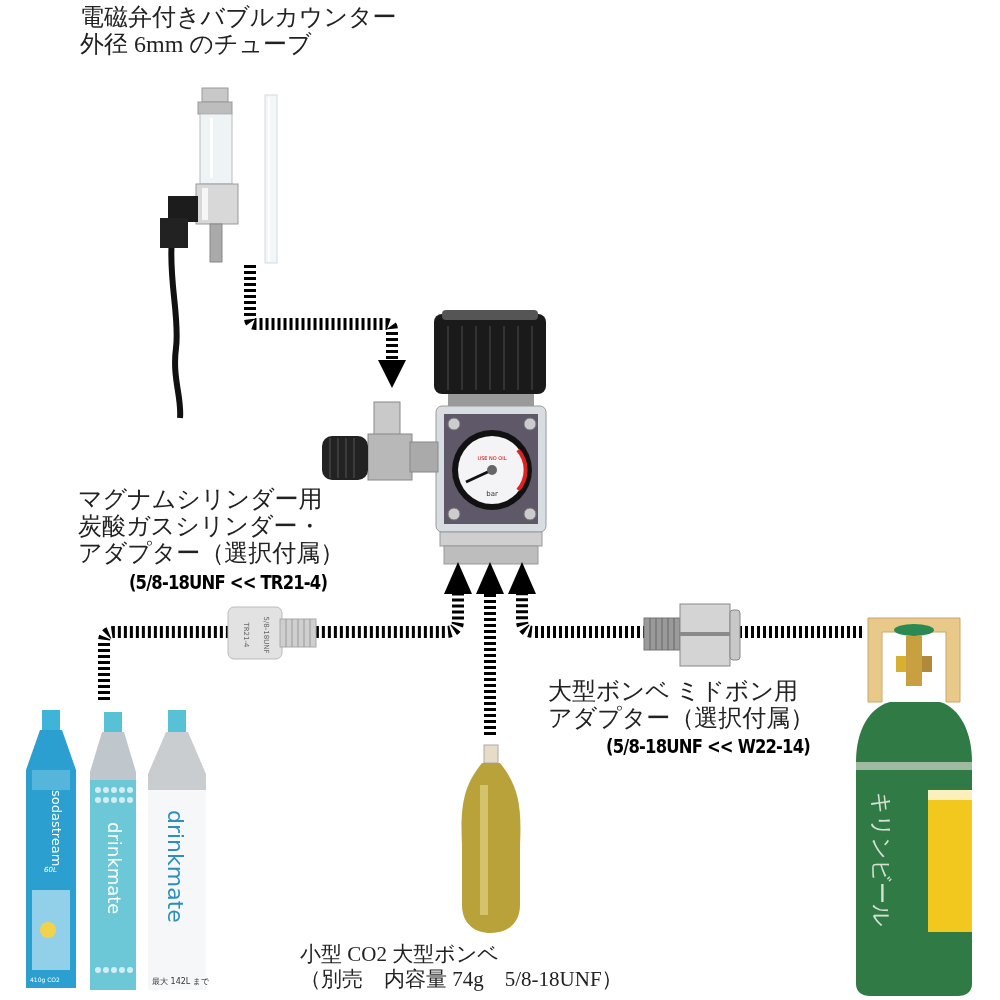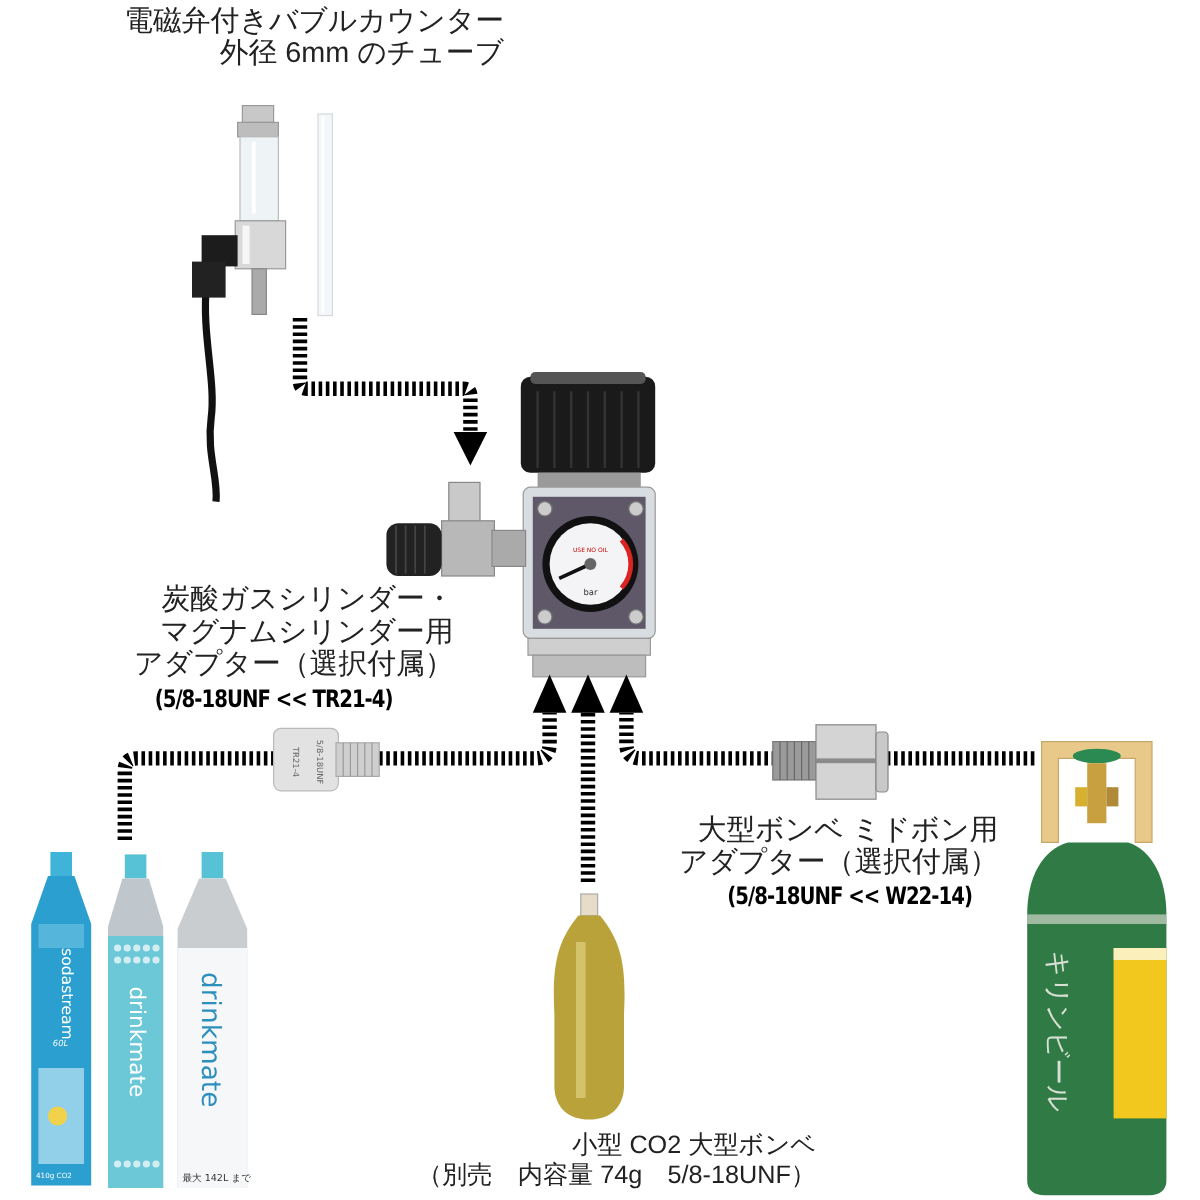--- a/index.html
+++ b/index.html
@@ -1,19 +1,19 @@
 <!DOCTYPE html>
 <html><head>
 <meta charset="utf-8">
 <style>
   html, body { margin:0; padding:0; background:#ffffff; }
   body { width:1000px; height:1000px; position:relative; overflow:hidden;
          font-family:"DejaVu Serif","Liberation Serif",serif; color:#222; }
   .abs { position:absolute; }
-  .label-serif { font-family:Liberation Sans, sans-serif; font-size:24px; line-height:27px; color:#222; text-align:right; white-space:nowrap; }
+  .label-serif { font-family:Liberation Serif, serif; font-size:24px; line-height:27px; color:#222; text-align:left; white-space:nowrap; }
   .label-bold { font-family:"DejaVu Sans","Liberation Sans",sans-serif; font-weight:bold; font-size:20px; letter-spacing:-1px; color:#000; text-align:center; white-space:nowrap; transform:scaleX(0.82); transform-origin:center; }
   svg { position:absolute; overflow:visible; }
 </style>
 </head>
 <body>
 
 <div class="abs label-serif" style="left:80px; top:4px; width:340px;">
   <div>電磁弁付きバブルカウンター</div>
   <div>外径 6mm のチューブ</div>
 </div>
@@ -87,22 +87,22 @@
   <rect x="4" y="126" width="46" height="44" rx="10" fill="#222"></rect>
   <g stroke="#444" stroke-width="1.5">
     <line x1="12" y1="128" x2="12" y2="168"></line>
       <line x1="20" y1="128" x2="20" y2="168"></line>
     <line x1="28" y1="128" x2="28" y2="168"></line>
       <line x1="36" y1="128" x2="36" y2="168"></line>
   </g>
 </svg>
 
 <div class="abs label-serif" style="left:78px; top:486px; width:300px;">
+  <div>マグナムシリンダー用</div>
   <div>炭酸ガスシリンダー・</div>
-  <div>マグナムシリンダー用</div>
   <div>アダプター（選択付属）</div>
 </div>
 <div class="abs label-bold" style="left:78px; top:570px; width:300px;">(5/8-18UNF &lt;&lt; TR21-4)</div>
 
 <svg style="left:0; top:0;" width="1000" height="1000">
 
   <path d="M104 700 V 642 Q 104 632 114 632 H 446 Q 458 632 458 620 V 594" stroke="#000" stroke-width="12" stroke-dasharray="3 3" fill="none"></path>
   <polygon points="444,594 472,594 458,562" fill="#000"></polygon>
 
   <path d="M490 735 V 594" stroke="#000" stroke-width="12" stroke-dasharray="3 3" fill="none"></path>
@@ -133,21 +133,21 @@
       <line x1="12" y1="16" x2="12" y2="48"></line>
     <line x1="18" y1="16" x2="18" y2="48"></line>
       <line x1="24" y1="16" x2="24" y2="48"></line>
     <line x1="30" y1="16" x2="30" y2="48"></line>
   </g>
   <rect x="36" y="2" width="50" height="62" fill="#d4d4d4" stroke="#888"></rect>
   <rect x="36" y="30" width="50" height="4" fill="#8a8a8a"></rect>
   <rect x="86" y="8" width="10" height="50" rx="3" fill="#c8c8c8" stroke="#888"></rect>
 </svg>
 
-<div class="abs label-serif" style="left:532px; top:678px; width:300px;">
+<div class="abs label-serif" style="left:548px; top:678px; width:300px;">
   <div>大型ボンベ ミドボン用</div>
   <div>アダプター（選択付属）</div>
 </div>
 <div class="abs label-bold" style="left:558px; top:734px; width:300px;">(5/8-18UNF &lt;&lt; W22-14)</div>
 
 <svg style="left:22px; top:710px;" width="58" height="282">
   <rect x="20" y="0" width="18" height="20" fill="#3fb3d8"></rect>
   <path d="M18 20 H 40 L 54 60 V 278 H 4 V 60 Z" fill="#2a9fd0"></path>
   <path d="M10 60 H 48 V 80 H 10 Z" fill="#7fcbe6" opacity="0.5"></path>
   <rect x="10" y="180" width="38" height="80" fill="#bfe6f5" opacity="0.7"></rect>

